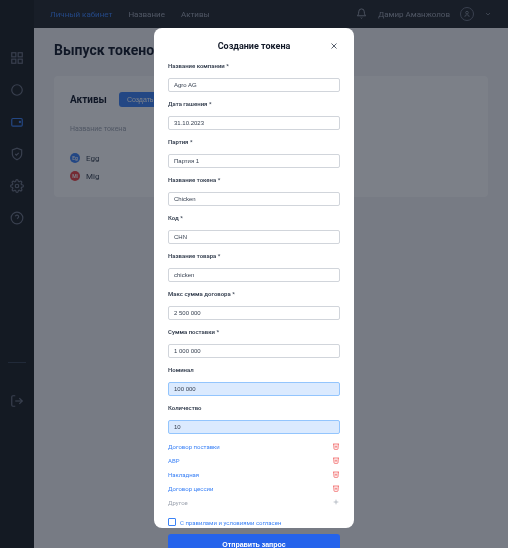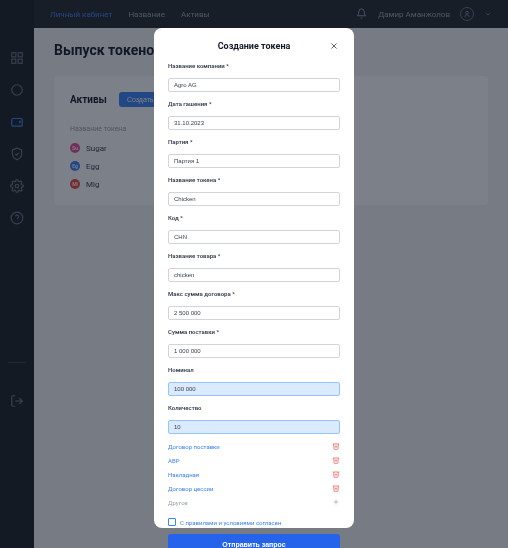--- a/index.html
+++ b/index.html
@@ -21,21 +21,21 @@
 .bell-icon { width: 12px; height: 12px; color: #9ca3af; }
 .avatar-circle { width: 14px; height: 14px; border-radius: 50%; border: 1px solid #6b7280; display: flex; align-items: center; justify-content: center; }
 .chevron { width: 8px; height: 8px; color: #9ca3af; }
 
 .content { padding: 14px 20px; background: #f3f4f6; margin: 0; height: calc(100% - 28px); }
 .page-title { font-size: 14px; font-weight: 700; color: #111827; margin-bottom: 18px; }
 .panel { background: #fff; border-radius: 4px; padding: 16px; }
 .panel-header { display: flex; align-items: center; gap: 12px; margin-bottom: 18px; }
 .panel-title { font-size: 10px; font-weight: 700; color: #111827; }
 .btn-create { background: #3b82f6; color: #fff; font-size: 7px; padding: 4px 8px; border-radius: 3px; border: none; cursor: pointer; }
-.panel-sub { font-size: 7px; color: #9ca3af; margin-bottom: 10px; }
+.panel-sub { font-size: 7px; color: #9ca3af; margin-bottom: 20px; }
 .asset-list { display: flex; flex-direction: column; gap: 8px; }
 .asset-item { display: flex; align-items: center; gap: 6px; font-size: 8px; color: #374151; }
 .asset-dot { width: 10px; height: 10px; border-radius: 50%; display: flex; align-items: center; justify-content: center; color: #fff; font-size: 5px; font-weight: 600; }
 
 .overlay { position: absolute; inset: 0; background: rgba(17,24,39,0.55); display: flex; align-items: flex-start; justify-content: center; padding-top: 28px; }
 .modal { width: 200px; background: #fff; border-radius: 8px; padding: 12px 14px; display: flex; flex-direction: column; max-height: 500px; }
 .modal-header { display: flex; align-items: center; justify-content: space-between; margin-bottom: 10px; }
 .modal-title { font-size: 9px; font-weight: 700; color: #111827; flex: 1; text-align: center; }
 .close-btn { cursor: pointer; color: #374151; width: 12px; height: 12px; display: flex; align-items: center; justify-content: center; }
 
@@ -138,24 +138,20 @@
 
   <div class="content">
     <div class="page-title">Выпуск токенов</div>
     <div class="panel">
       <div class="panel-header">
         <span class="panel-title">Активы</span>
         <button class="btn-create">Создать</button>
       </div>
       <div class="panel-sub">Название токена</div>
       <div class="asset-list" id="asset-list">
-          <div class="asset-item">
-            <span class="asset-dot" style="background: rgb(236, 72, 153);">Su</span>
-            <span>Sugar</span>
-          </div>
           <div class="asset-item">
             <span class="asset-dot" style="background: rgb(59, 130, 246);">Eg</span>
             <span>Egg</span>
           </div>
           <div class="asset-item">
             <span class="asset-dot" style="background: rgb(239, 68, 68);">Mi</span>
             <span>Mig</span>
           </div>
         </div>
     </div>

